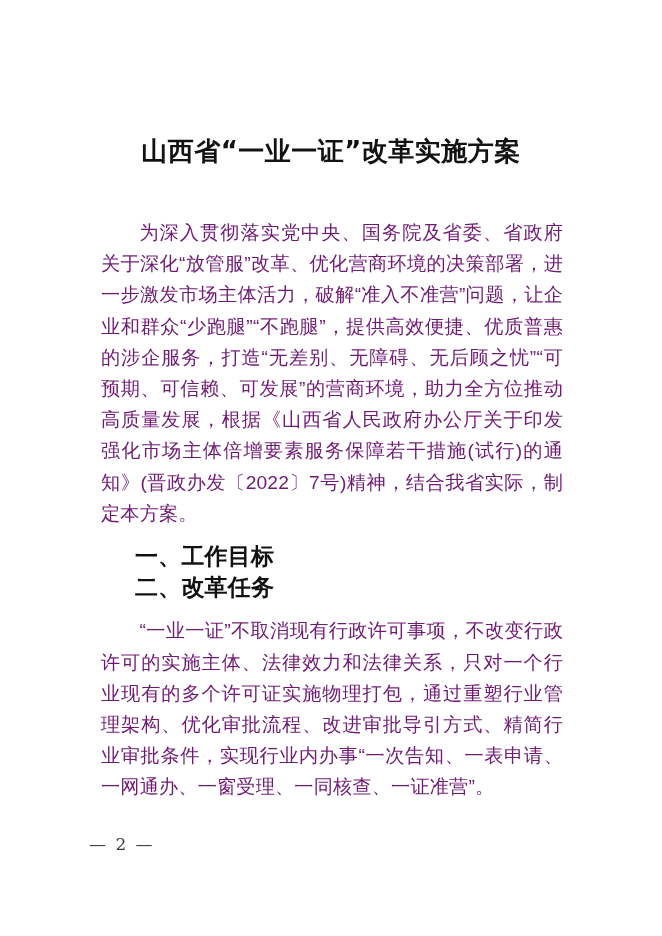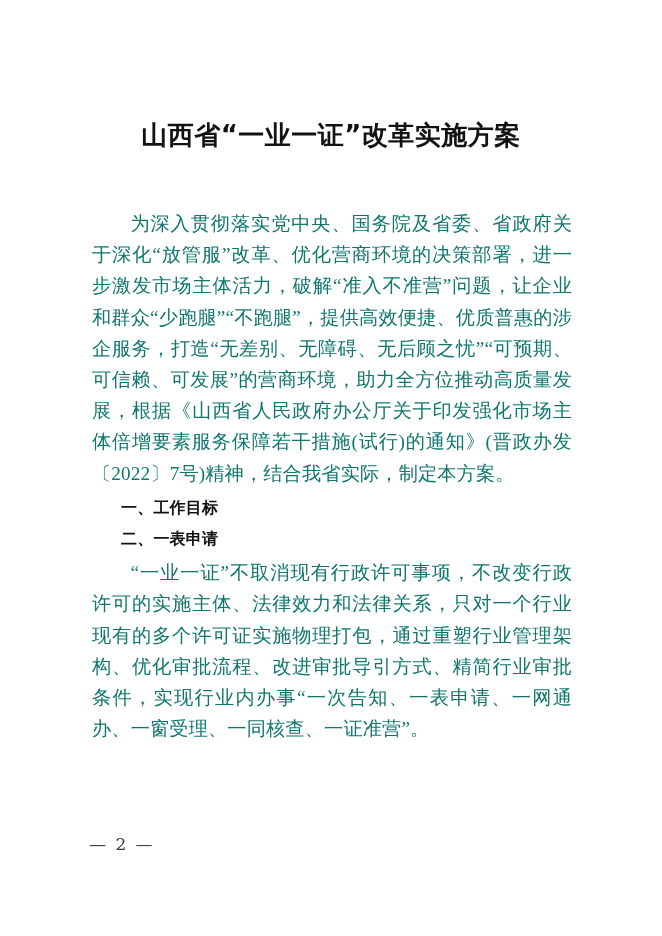--- a/index.html
+++ b/index.html
@@ -19,21 +19,21 @@
   .page {
     position: relative;
     width: 662px;
     height: 936px;
     background: #ffffff;
   }
 
   
   .doc-title {
     position: absolute;
-    top: 117px;
+    top: 133px;
     left: 0;
     width: 662px;
     text-align: center;
     font-family: "DejaVu Sans", "Liberation Sans", sans-serif;
     font-weight: 700;
     font-size: 26px;
     line-height: 36px;
     letter-spacing: 0.5px;
     color: #121212;
     white-space: nowrap;
@@ -41,36 +41,36 @@
 
   
   .body-block {
     position: absolute;
     top: 205px;
     left: 89px;
     width: 486px;
   }
 
   .para {
-    font-family: Liberation Serif, serif;
+    font-family: Liberation Sans, sans-serif;
     font-size: 19.2px;
     line-height: 31.2px;
-    color: #0f766e;
+    color: #701a75;
     text-align: justify;
     text-justify: inter-character;
     text-indent: 2em;
-    margin: 3px;
+    margin: 12px;
     letter-spacing: 0.15px;
     word-break: break-all;
   }
 
   .heading {
     font-family: "DejaVu Sans", "Liberation Sans", sans-serif;
     font-weight: 700;
-    font-size: 16px;
+    font-size: 23px;
     line-height: 31.2px;
     color: #111111;
     text-indent: 2em;
     margin: 0;
     letter-spacing: 0.2px;
   }
 
   
   .page-footer {
     position: absolute;
@@ -90,21 +90,21 @@
 <div class="page">
 
   <div class="doc-title">山西省“一业一证”改革实施方案</div>
 
   <div class="body-block">
     <p class="para">为深入贯彻落实党中央、国务院及省委、省政府关于深化“放管服”改革、优化营商环境的决策部署，进一步激发市场主体活力，破解“准入不准营”问题，让企业和群众“少跑腿”“不跑腿”，提供高效便捷、优质普惠的涉企服务，打造“无差别、无障碍、无后顾之忧”“可预期、可信赖、可发展”的营商环境，助力全方位推动高质量发展，根据《山西省人民政府办公厅关于印发强化市场主体倍增要素服务保障若干措施(试行)的通知》(晋政办发〔2022〕7号)精神，结合我省实际，制定本方案。</p>
 
     <p class="heading">一、工作目标</p>
 
 
-    <p class="heading">二、一表申请</p>
+    <p class="heading">二、改革任务</p>
 
     <p class="para">“一业一证”不取消现有行政许可事项，不改变行政许可的实施主体、法律效力和法律关系，只对一个行业现有的多个许可证实施物理打包，通过重塑行业管理架构、优化审批流程、改进审批导引方式、精简行业审批条件，实现行业内办事“一次告知、一表申请、一网通办、一窗受理、一同核查、一证准营”。</p>
 
   </div>
 
   <div class="page-footer">— 2 —</div>
 
 </div>
 
 </body></html>

